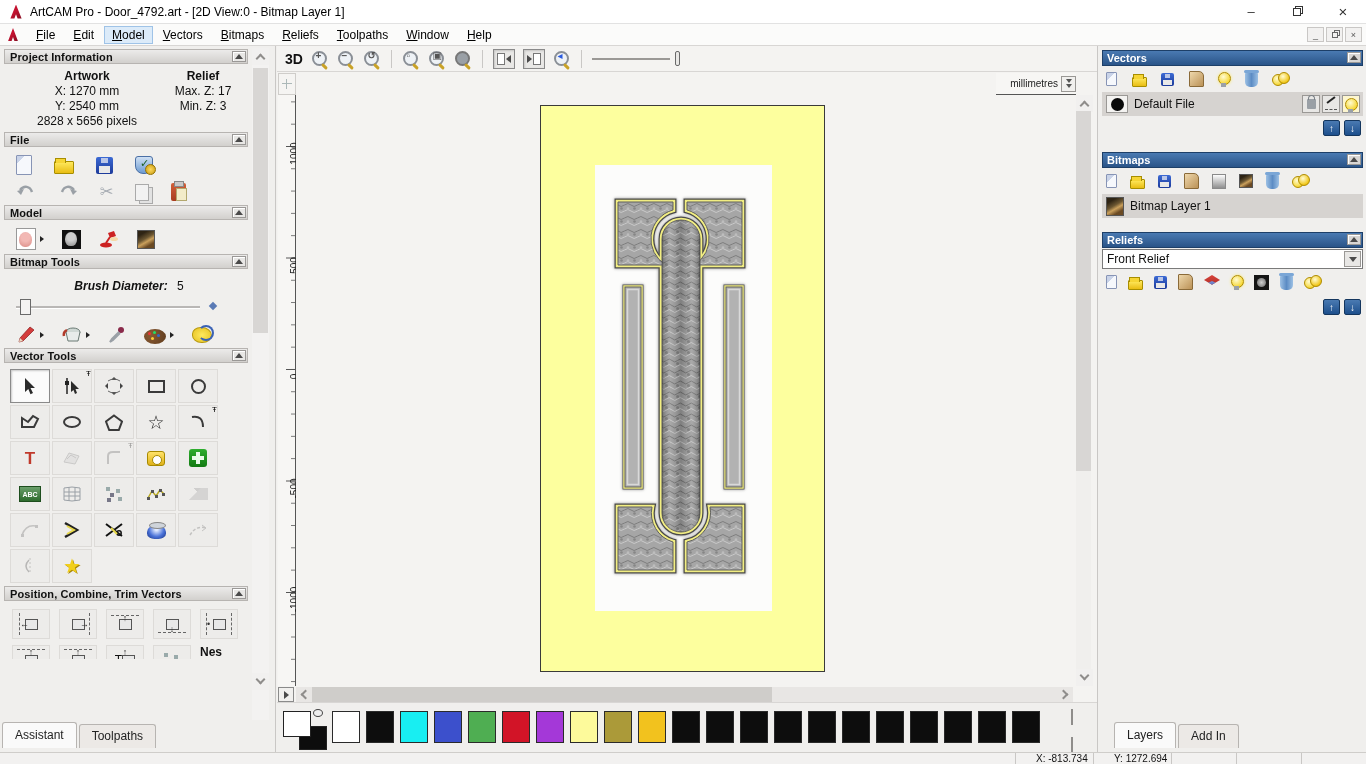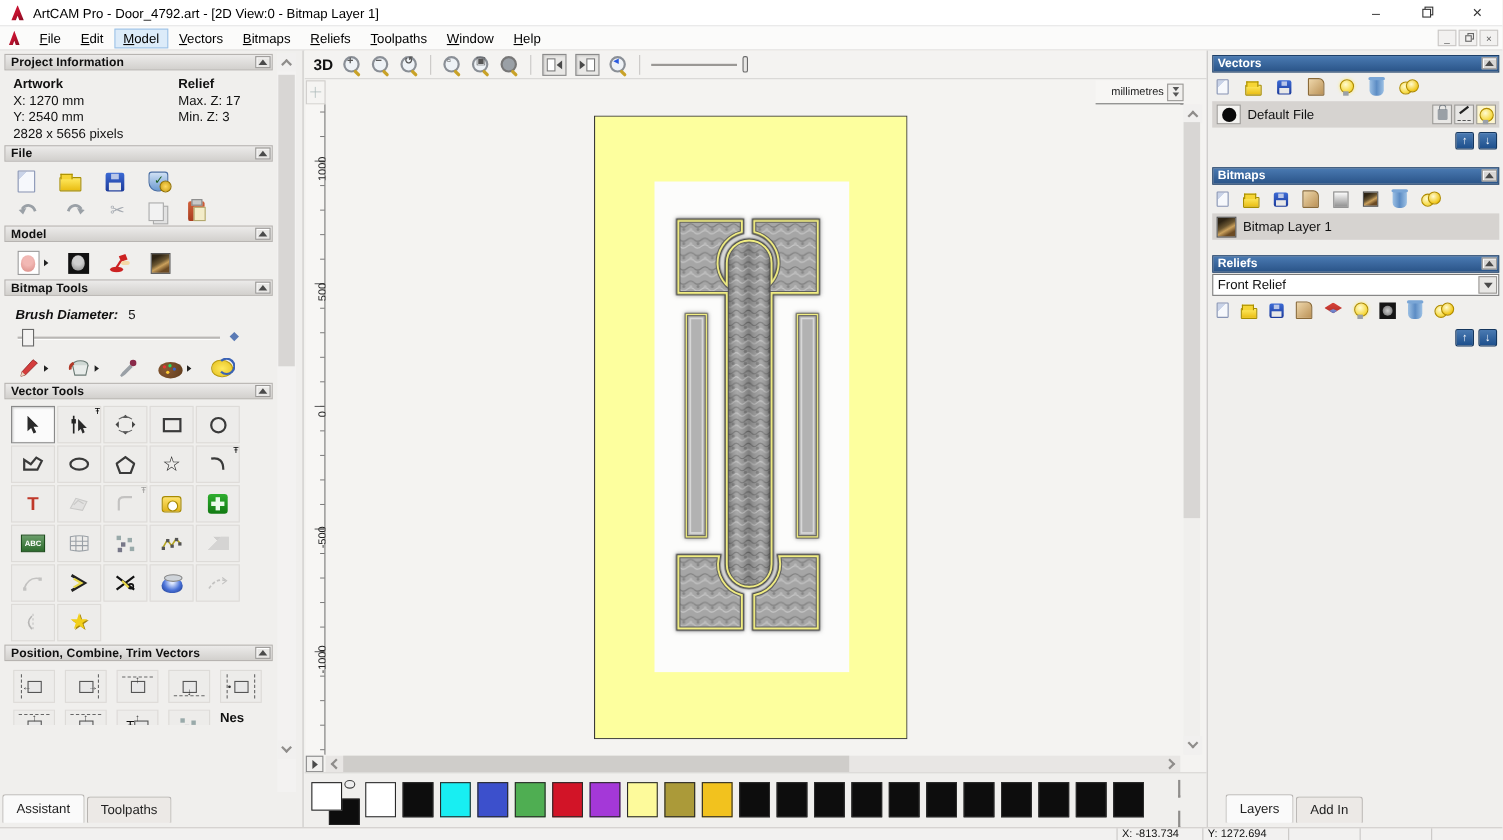--- a/index.html
+++ b/index.html
@@ -23,21 +23,21 @@
   .mi::first-letter{text-decoration:underline;}
   .mi.active{background:#dcebf9;border:1px solid #9fc3e7;padding:1px 7px;}
   #mdibtns{margin-left:auto;display:flex;gap:2px;margin-right:4px;}
   .mdib{width:17px;height:15px;background:#f2f1f0;border:1px solid #c9c7c5;display:flex;align-items:center;justify-content:center;font-size:9px;color:#555;}
   .mdib .rs{width:6px;height:6px;border:1px solid #666;box-shadow:2px -2px 0 -1px #f2f1f0,2px -2px 0 0 #666;}
 
   .applogo{background:linear-gradient(135deg,#c41230 45%,#7a0c1f);clip-path:polygon(15% 100%,50% 0,85% 100%,60% 100%,50% 70%,40% 100%);}
 
   
   #leftpanel{position:absolute;left:0;top:46px;width:276px;height:706px;background:#f0efed;border-right:1px solid #c9c7c5;}
-  #lp-content{position:absolute;left:0;top:0;width:250px;height:674px;overflow:hidden;padding:2px 0 0 2px;}
+  #lp-content{position:absolute;left:0;top:0;width:250px;height:674px;overflow:hidden;padding:2px 0 0 2px;text-align:center;}
   .sec-h{height:15px;margin:1px 2px 0 2px;background:linear-gradient(#ecebea,#d2d0cd);border:1px solid #b7b4b1;display:flex;align-items:center;position:relative;}
   .sec-h b{font-size:11px;padding-left:5px;letter-spacing:.1px;}
   .colbtn{position:absolute;right:1px;top:1px;width:14px;height:11px;background:#e8e7e5;border:1px solid #9a9896;box-shadow:inset 1px 1px 0 #fff;display:flex;align-items:center;justify-content:center;}
   .tri-u{width:0;height:0;border-left:4px solid transparent;border-right:4px solid transparent;border-bottom:5px solid #4a4a4a;}
   .tri-d{width:0;height:0;border-left:4px solid transparent;border-right:4px solid transparent;border-top:5px solid #4a4a4a;}
   .tri-l{width:0;height:0;border-top:4px solid transparent;border-bottom:4px solid transparent;border-right:5px solid #4a4a4a;}
   .tri-r{width:0;height:0;border-top:4px solid transparent;border-bottom:4px solid transparent;border-left:5px solid #4a4a4a;}
 
   #projinfo{padding:5px 6px 2px 10px;display:grid;grid-template-columns:150px 1fr;line-height:15px;}
   #projinfo .h{font-weight:bold;}
@@ -235,21 +235,21 @@
   .snapic{width:12px;height:12px;border-bottom:1px dashed #555;position:relative;}
   .snapic::after{content:"";position:absolute;left:1px;top:1px;width:10px;height:2px;background:#222;transform:rotate(-38deg);}
   .updown{display:flex;justify-content:flex-end;gap:4px;padding:4px 2px;}
   .udbtn{width:17px;height:16px;background:linear-gradient(#4a7ab2,#1d4f8c);border:1px solid #14365e;color:#fff;font-size:10px;display:flex;align-items:center;justify-content:center;border-radius:2px;}
   .reliefchip{width:20px;height:13px;background:linear-gradient(#e8cf92,#b58c3e);border-radius:50% 50% 20% 20%/80% 80% 20% 20%;position:relative;}
   .reliefchip::after{content:"+";position:absolute;left:-6px;bottom:-7px;font-size:11px;color:#111;}
   .rtabs{position:absolute;left:4px;bottom:4px;display:flex;align-items:flex-end;margin-left:12px;}
 
   
   #statusbar{position:absolute;left:0;top:752px;width:1366px;height:12px;background:#f2f1f0;border-top:1px solid #cfcdca;display:flex;font-size:10px;color:#111;}
-  #statusbar .cell{border-left:1px solid #c9c7c5;padding:0 4px;display:flex;align-items:center;white-space:nowrap;overflow:hidden;}
+  #statusbar .cell{border-left:1px solid #c9c7c5;padding:0 20px;display:flex;align-items:center;white-space:nowrap;overflow:hidden;}
   #statusbar .fill{flex:1;}
   .c76{width:78px;} .c64{width:65px;}
 </style>
 </head>
 <body>
 
 <div id="app">
 
   <div id="titlebar">
     <span class="applogo"></span>

